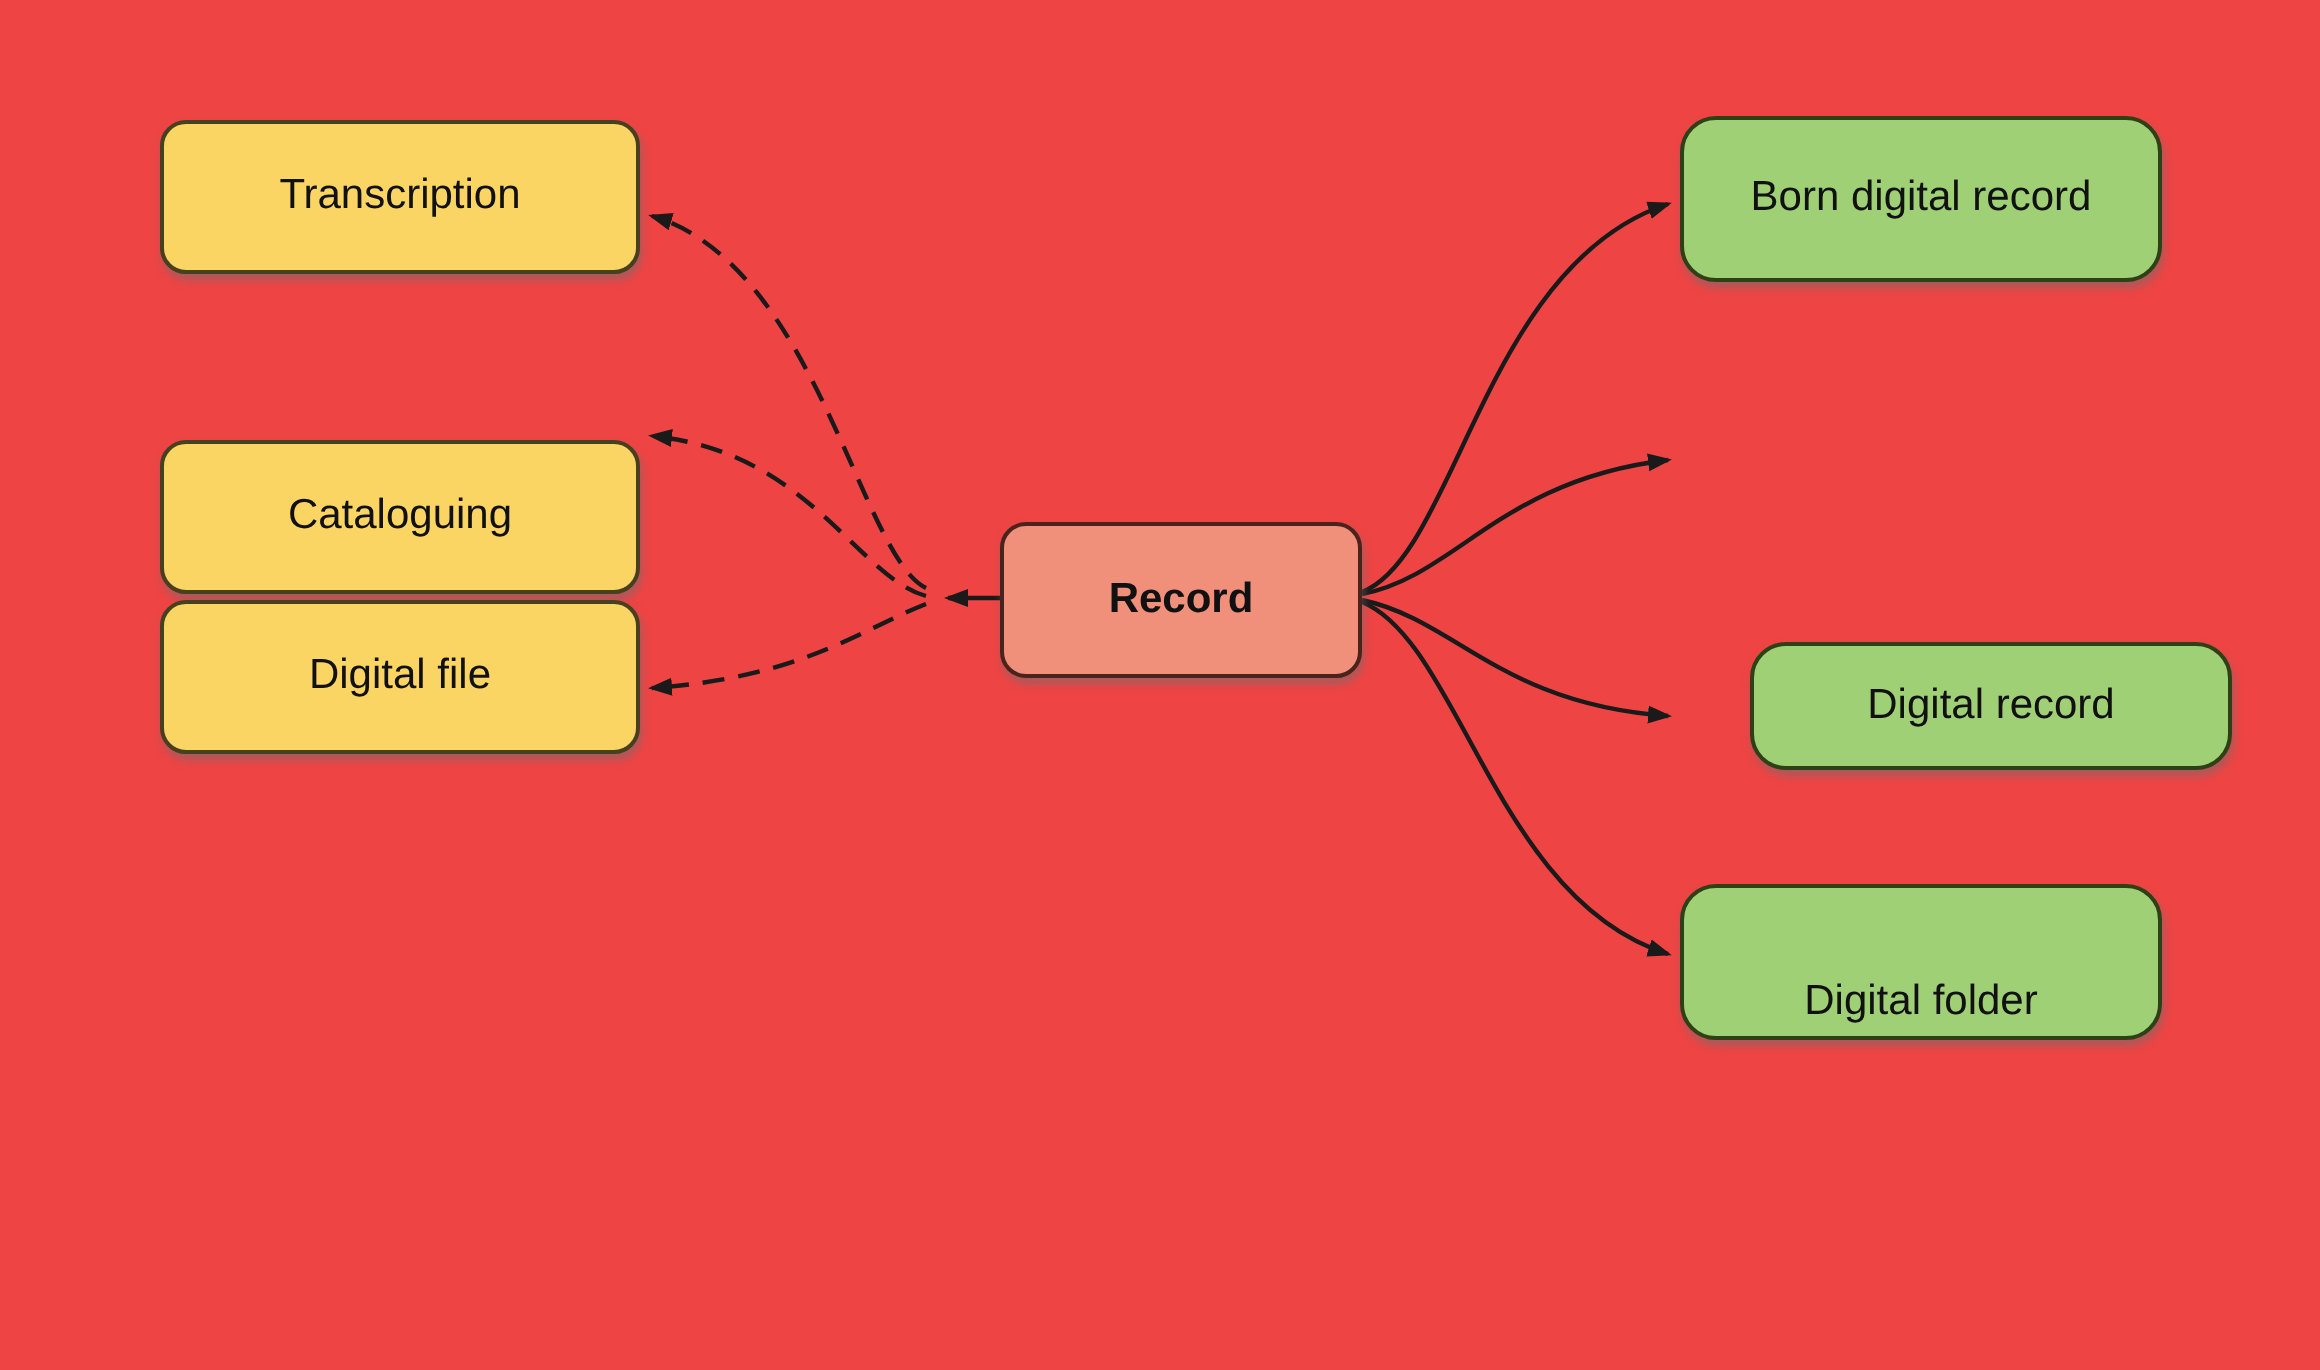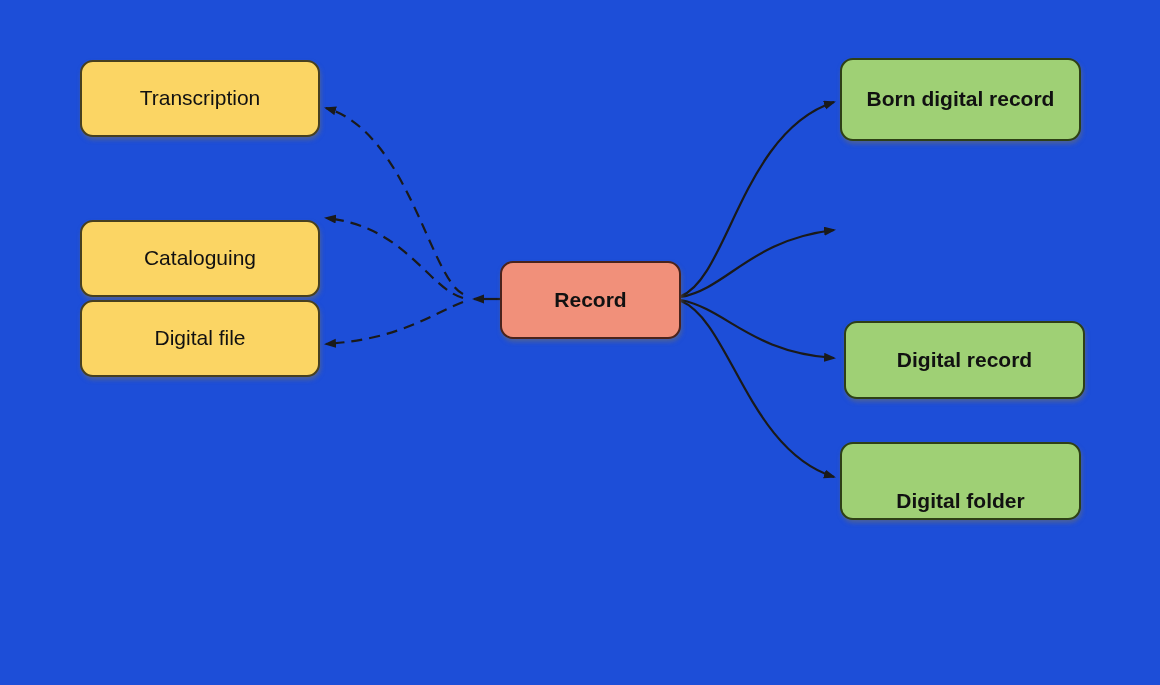--- a/index.html
+++ b/index.html
@@ -5,21 +5,21 @@
   html, body {
     margin: 0;
     padding: 0;
     background: #ffffff;
     font-family: "Liberation Sans", sans-serif;
   }
   .canvas {
     position: relative;
     width: 1160px;
     height: 685px;
-    background: #1d4ed8;
+    background: #ef4444;
     overflow: hidden;
   }
   .edges {
     position: absolute;
     left: 0; top: 0;
     width: 1160px;
     height: 685px;
   }
   .edge {
     fill: none;
@@ -50,21 +50,22 @@
     font-weight: 400;
   }
   .node-red {
     background: #f1907a;
     border-color: #4a231c;
     font-weight: 700;
   }
   .node-green {
     background: #9fd075;
     border-color: #2e4016;
-    font-weight: 700;
+    font-weight: 400;
+    border-radius: 18px;
   }
 </style>
 </head>
 <body>
 
 <div class="canvas">
 
   <svg class="edges" viewBox="0 0 1160 685" xmlns="http://www.w3.org/2000/svg" aria-hidden="true">
     <defs>
       <marker id="arrow" markerWidth="13" markerHeight="10" refX="10" refY="4.5" orient="auto" markerUnits="userSpaceOnUse">
@@ -93,20 +94,20 @@
     <span>Digital file</span>
   </div>
 
   <div class="node node-red" style="left:500px; top:261px; width:181px; height:78px;">
     <span>Record</span>
   </div>
 
   <div class="node node-green" style="left:840px; top:58px; width:241px; height:83px;">
     <span>Born digital record</span>
   </div>
-  <div class="node node-green" style="left:844px; top:321px; width:241px; height:78px;">
+  <div class="node node-green" style="left:875px; top:321px; width:241px; height:64px;">
     <span>Digital record</span>
   </div>
   <div class="node node-green" style="left:840px; top:442px; width:241px; height:78px;align-items:flex-end;">
     <span>Digital folder</span>
   </div>
 
 </div>
 
 </body></html>

